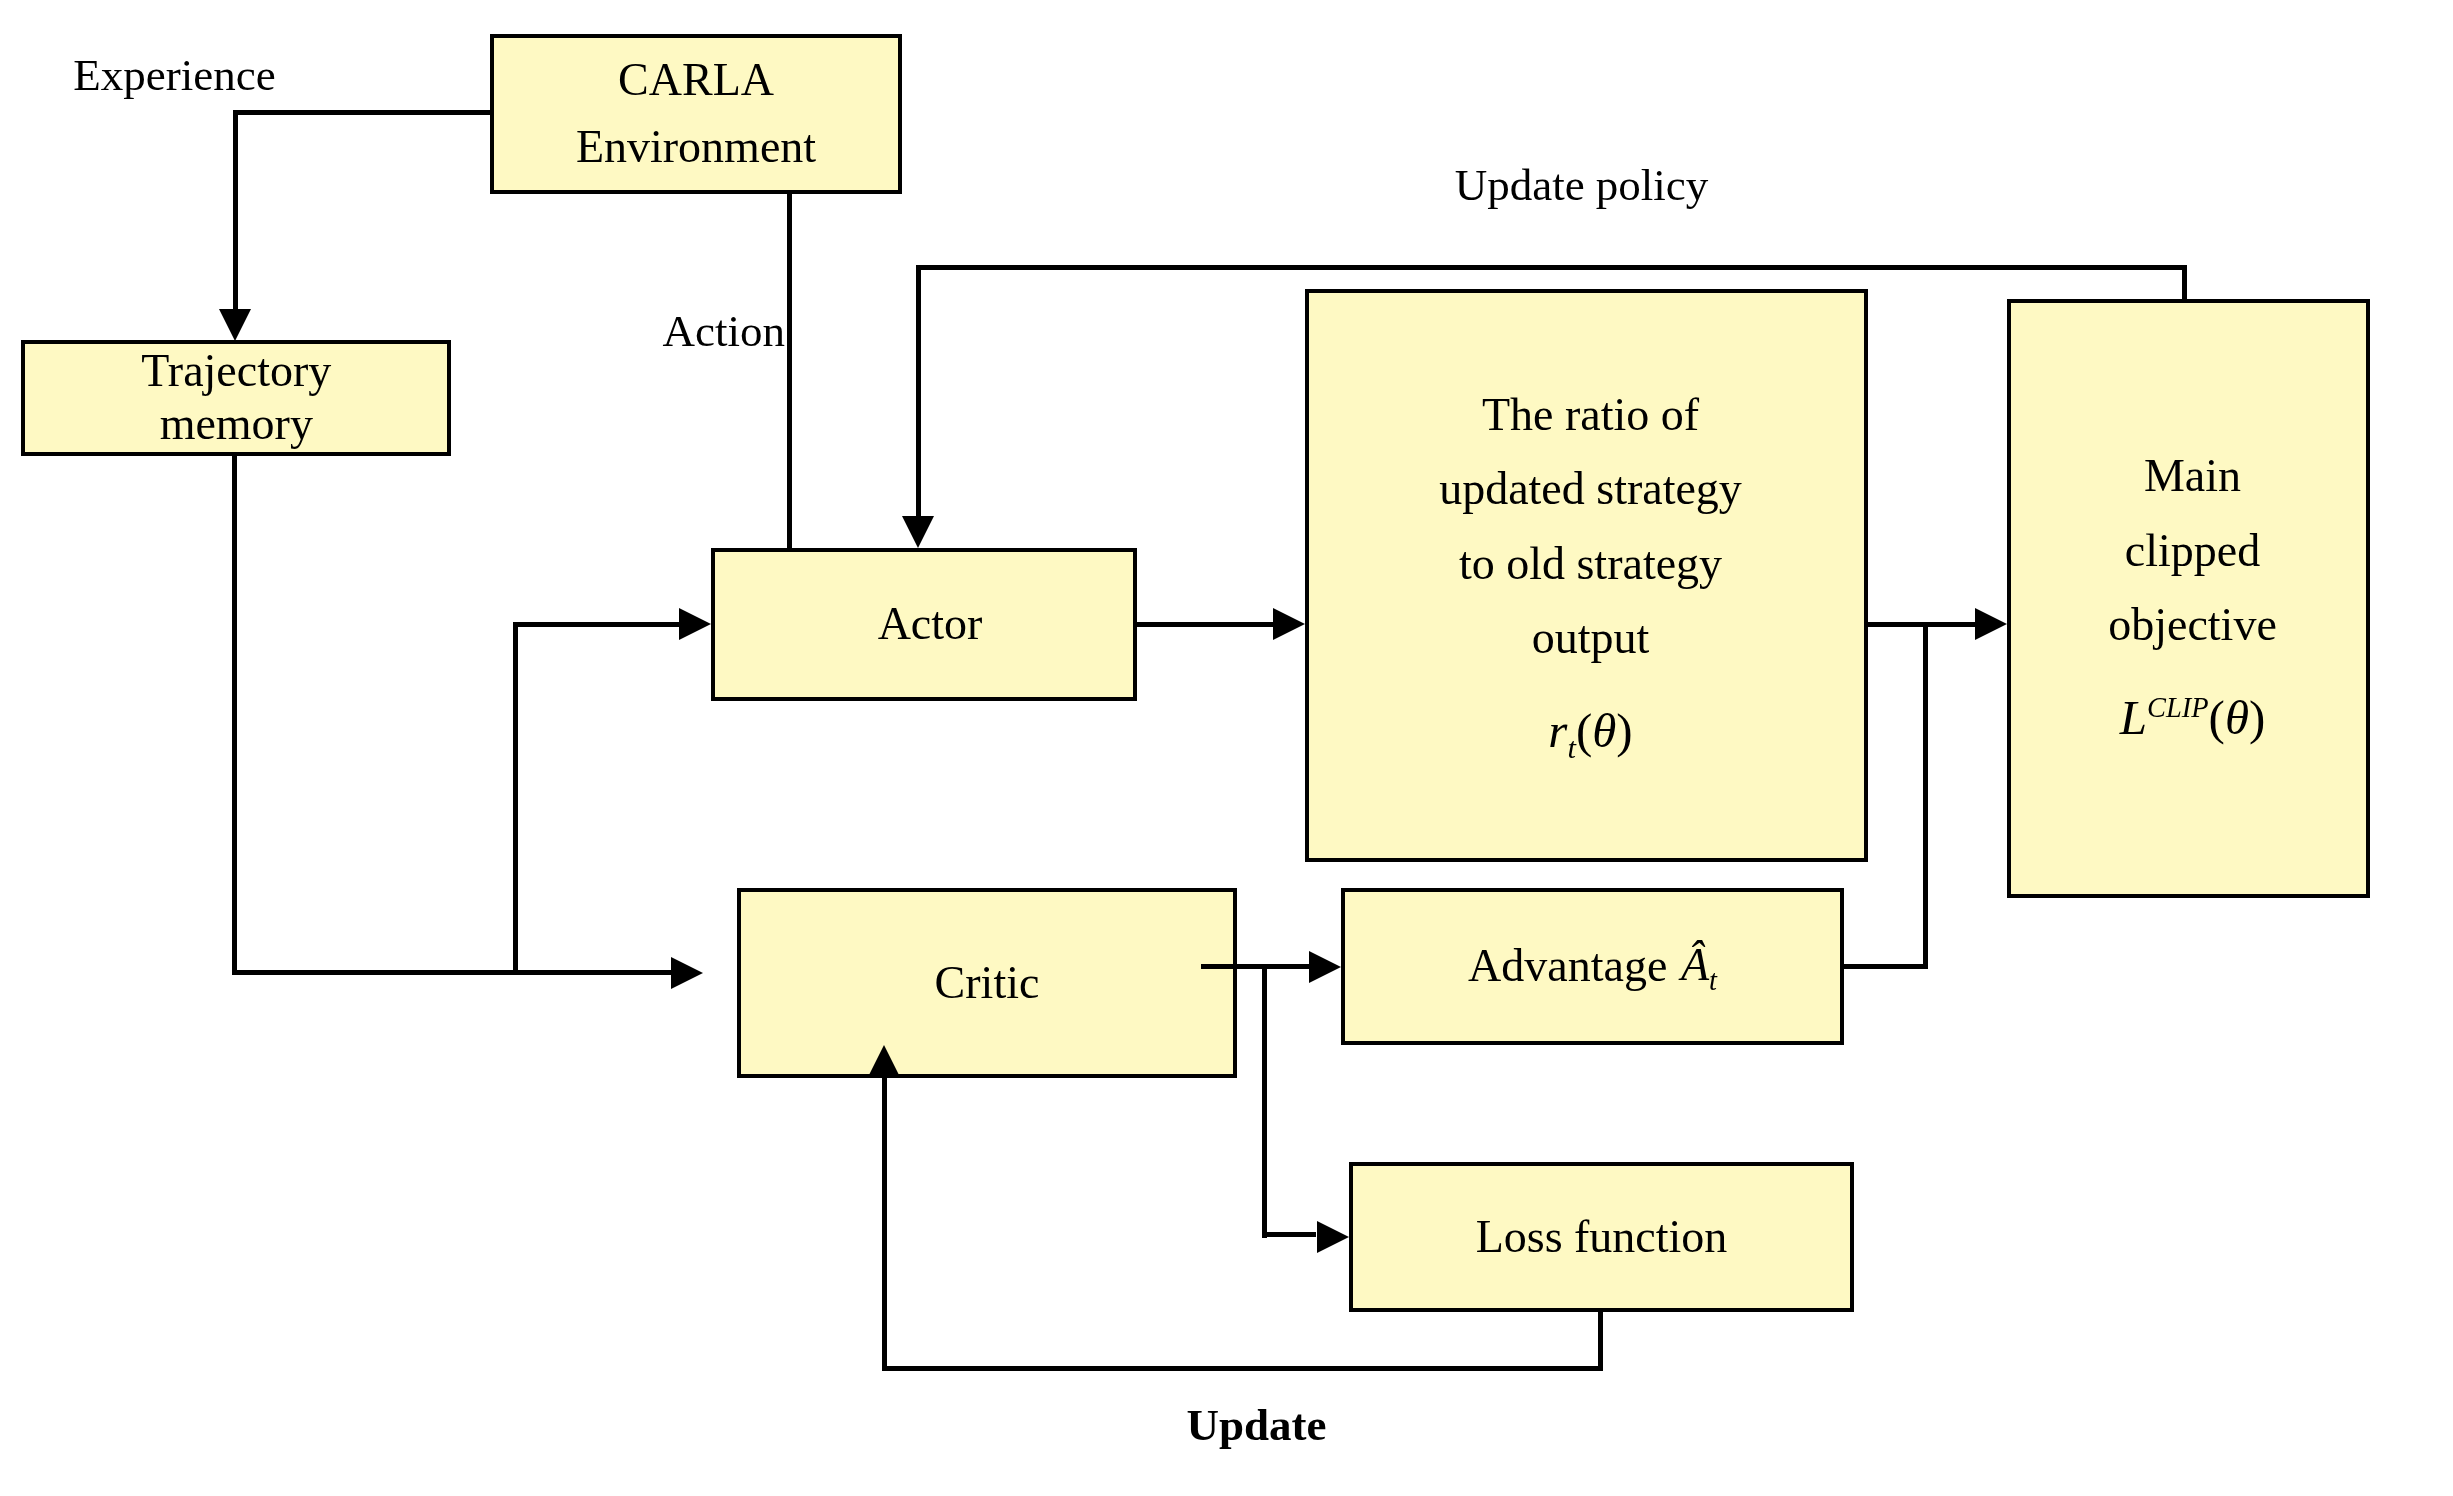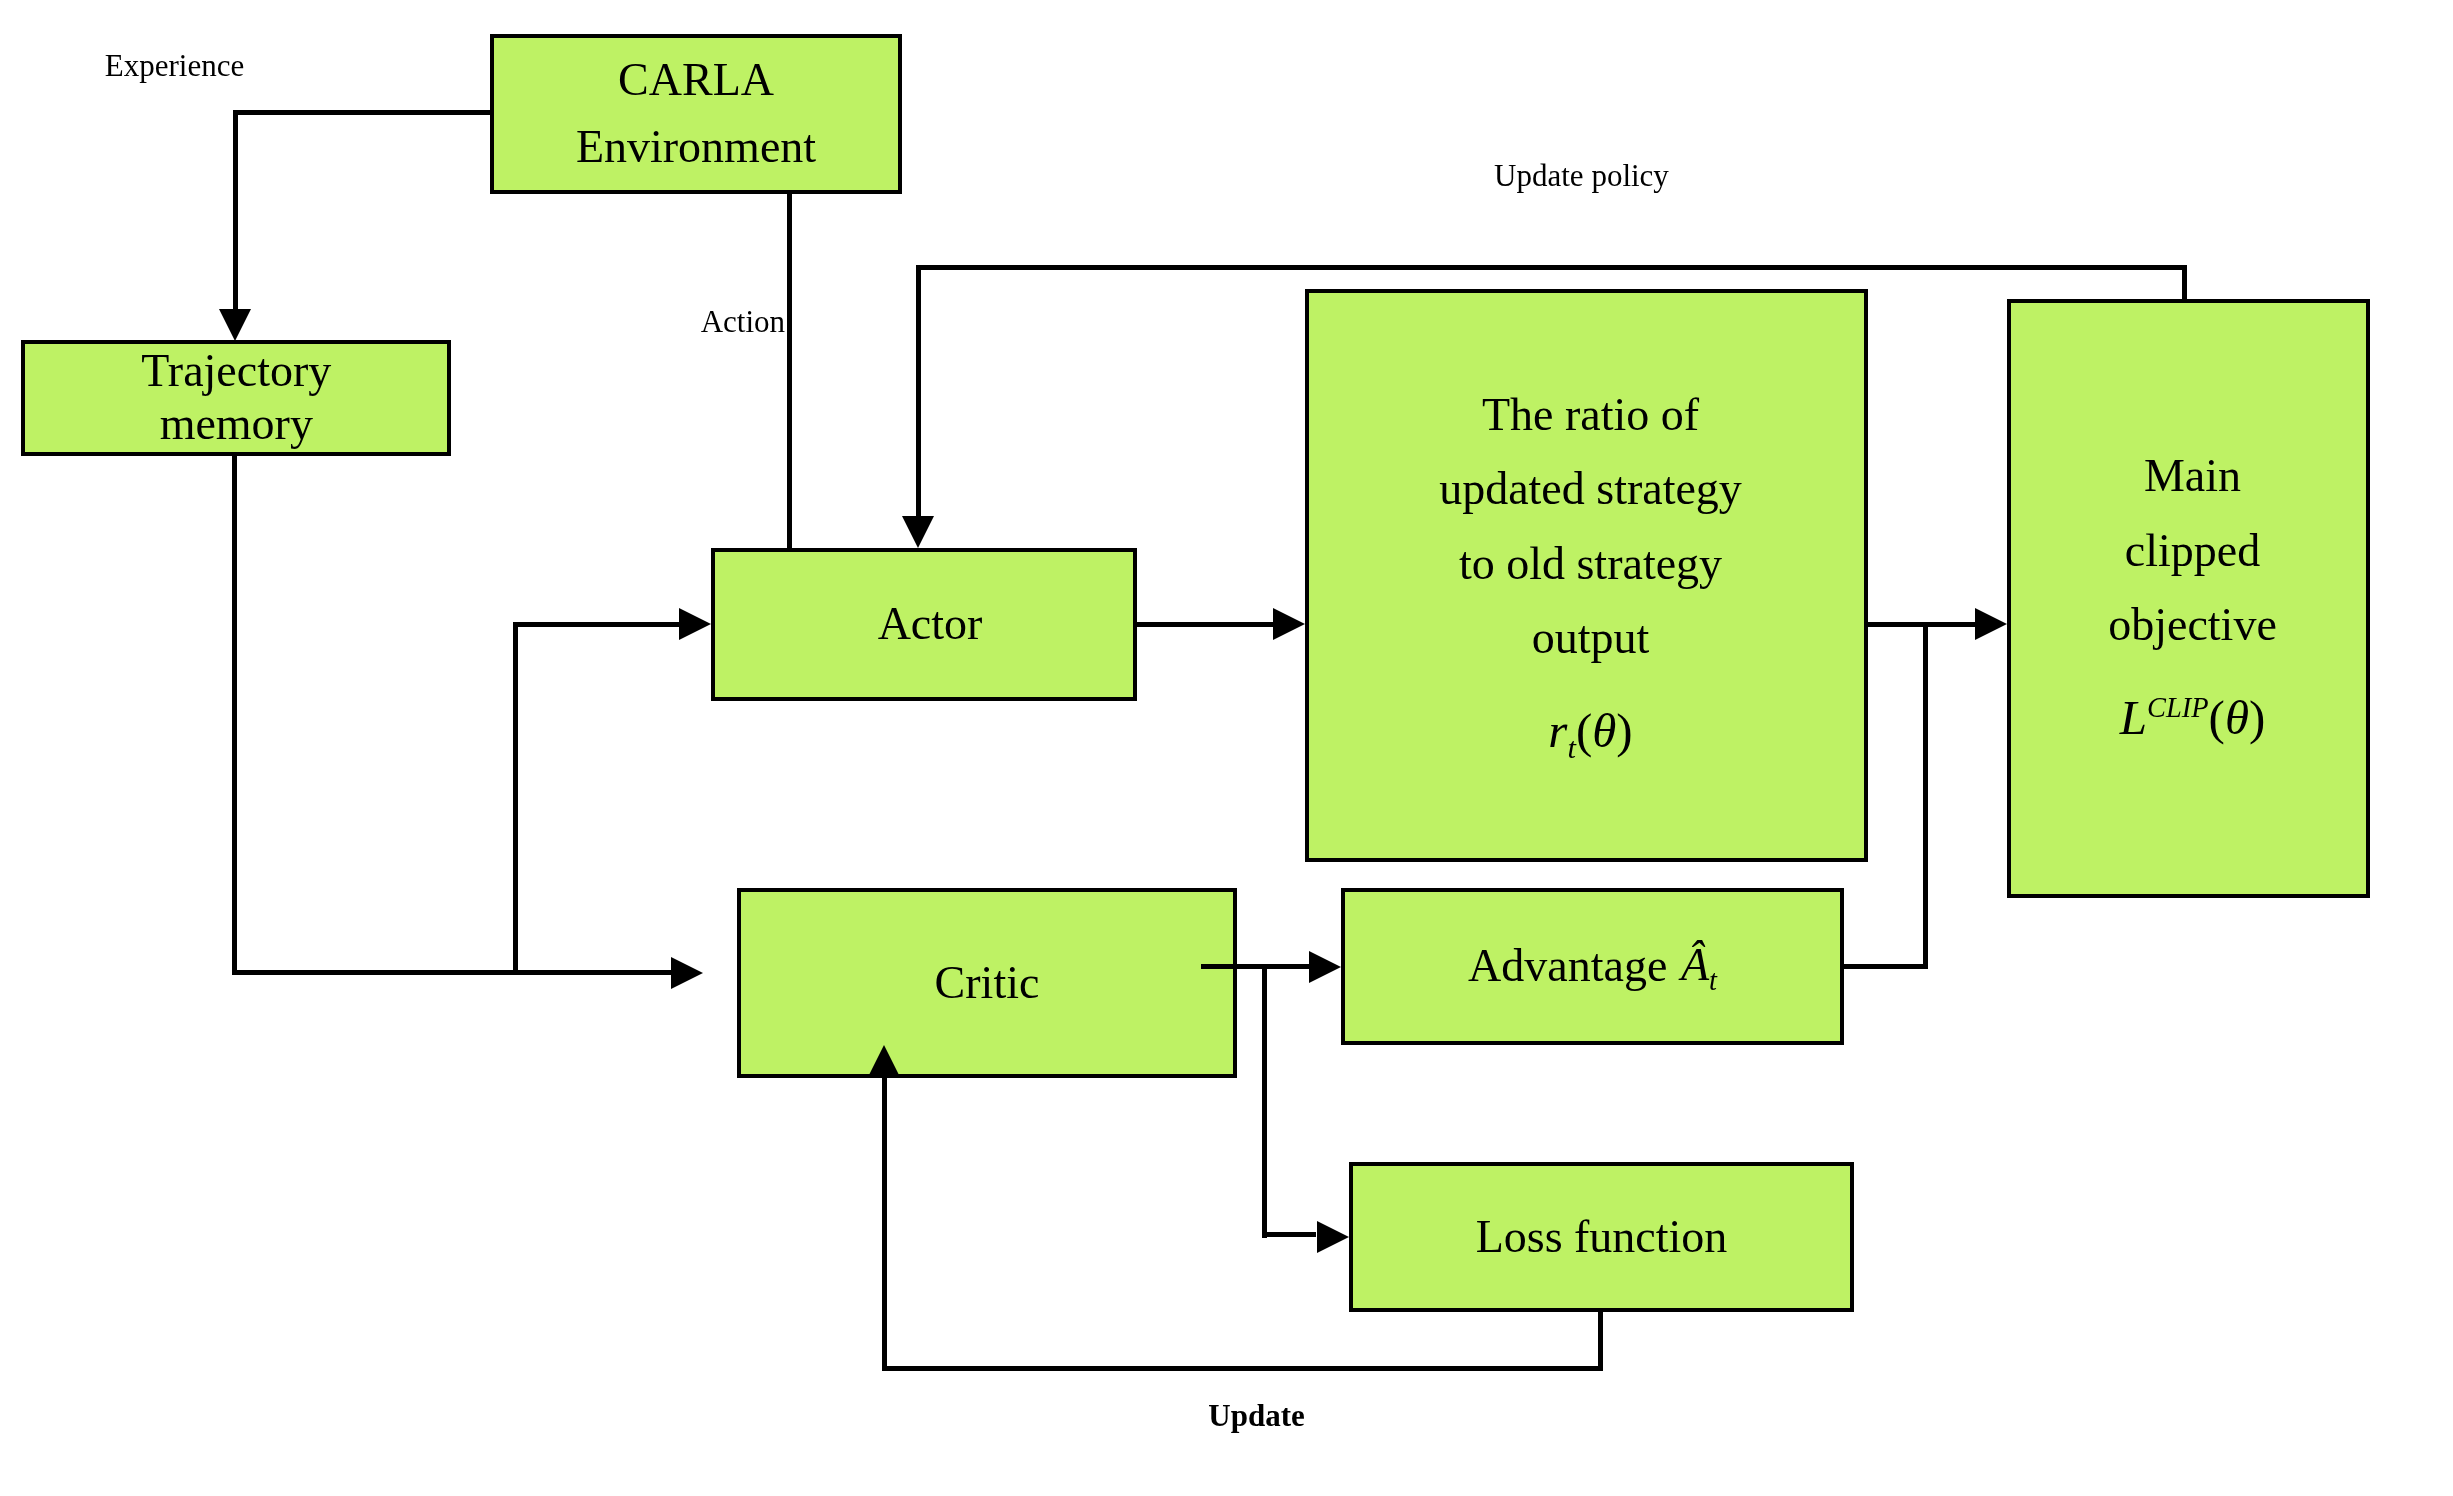--- a/index.html
+++ b/index.html
@@ -8,35 +8,35 @@
     width:2453px;
     height:1496px;
     background:#ffffff;
     font-family:"Liberation Serif", serif;
     color:#000;
     overflow:hidden;
   }
   .box{
     position:absolute;
     border:4.9px solid #000;
-    background:#bef264;
+    background:#fef9c3;
     display:flex;
     flex-direction:column;
     align-items:center;
     justify-content:center;
     text-align:center;
     font-size:46px;
     line-height:1.45;
     box-sizing:border-box;
   }
   .box.roomy{line-height:1.62;padding-left:8px;}
   .lbl{
     position:absolute;
     text-align:center;
-    font-size:31px;
+    font-size:45px;
     line-height:1.25;
     white-space:nowrap;
   }
   .ln{position:absolute;background:#000;}
   .arr{position:absolute;width:0;height:0;}
   .arr-right{border-top:16.5px solid transparent;border-bottom:16.5px solid transparent;border-left:32px solid #000;}
   .arr-down{border-left:16.5px solid transparent;border-right:16.5px solid transparent;border-top:32px solid #000;}
   .arr-up{border-left:16.5px solid transparent;border-right:16.5px solid transparent;border-bottom:32px solid #000;}
   .formula{font-style:italic;margin-top:15.5px;font-size:49px;}
   .formula .upright{font-style:normal;}

